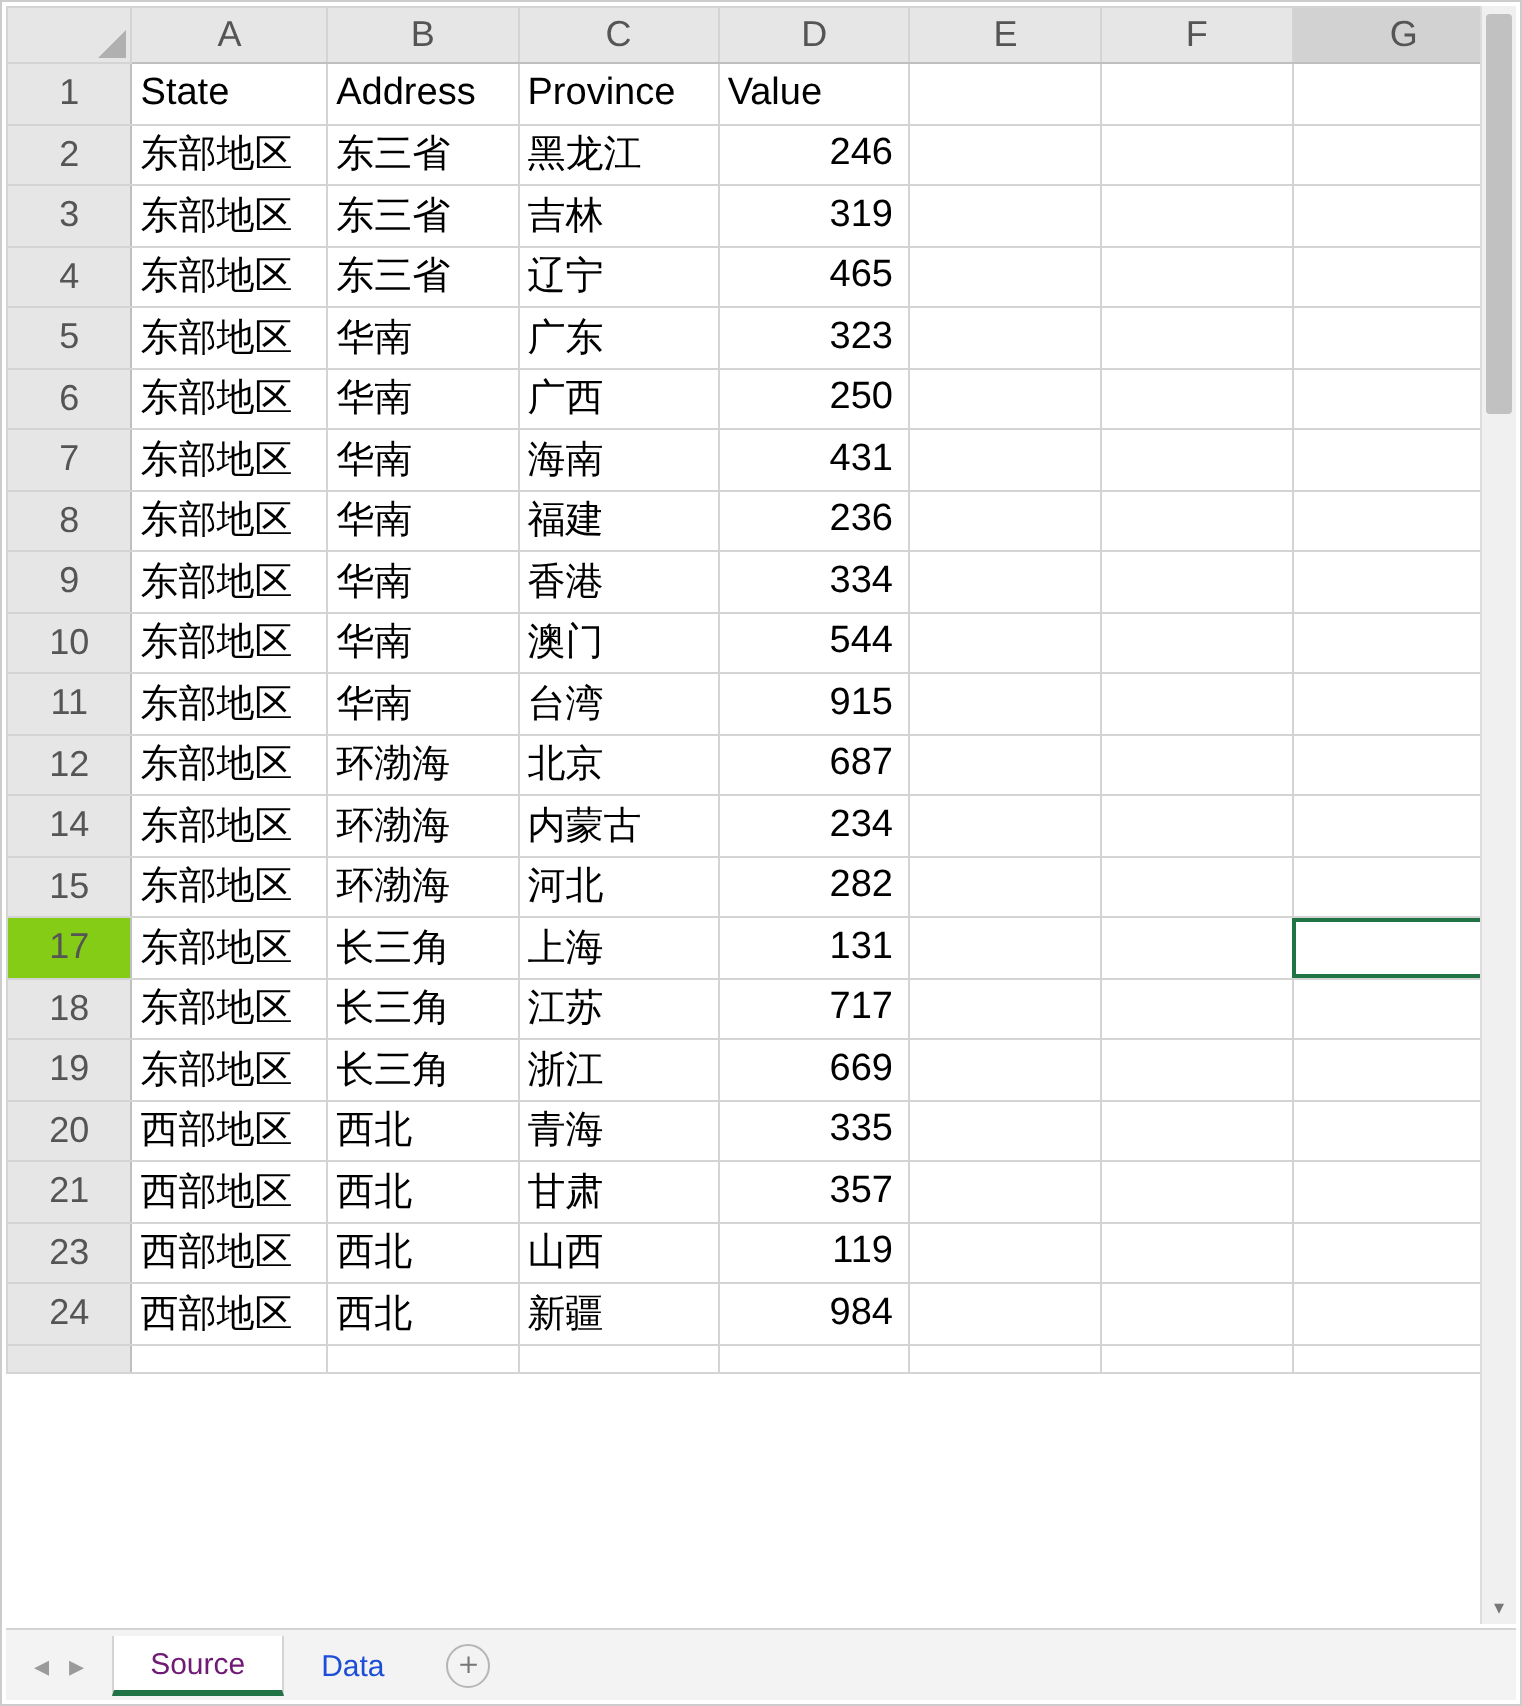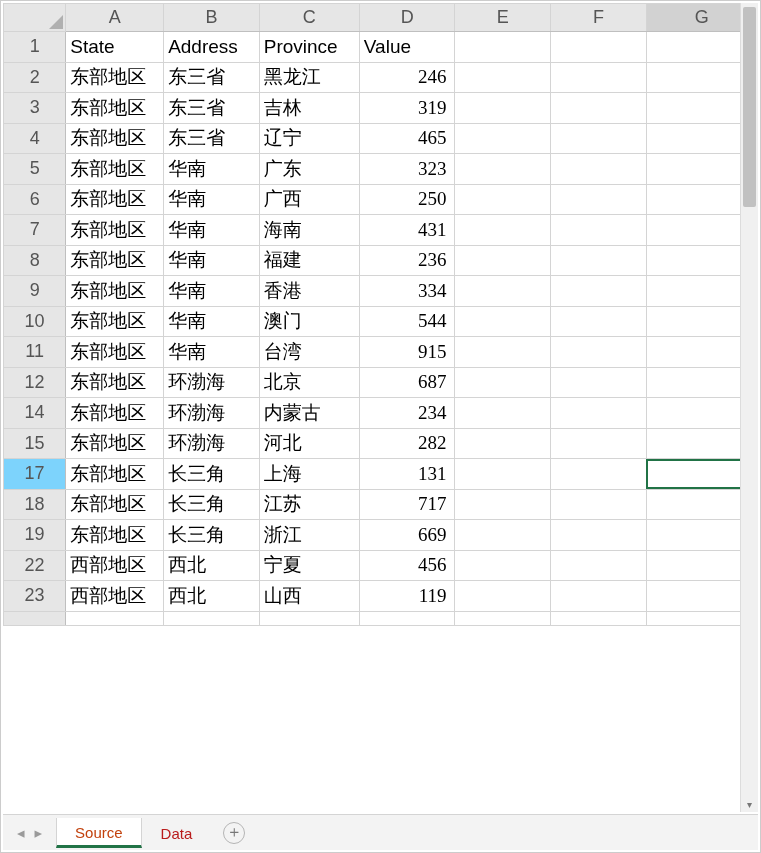--- a/index.html
+++ b/index.html
@@ -55,24 +55,24 @@
     border-right: 1px solid #bfbfbf;
   }
   th.corner {
     background: #e6e6e6;
     width: 56px;
     height: 28px;
     position: relative;
   }
   th.corner svg { position:absolute; right:2px; bottom:2px; }
   td.cell { background:#fff; text-align:left; font-size:19px; color:#000; }
-  td.num  { text-align:right; padding-right:8px;font-family:Liberation Serif, serif; }
+  td.num  { text-align:right; padding-right:8px; }
   td.empty { background:#fff; }
   .selected { outline: 2px solid #217346; outline-offset:-2px; }
-  th.rowhdr.sel-row { background:#7dd3fc; }
+  th.rowhdr.sel-row { background:#84cc16; }
   th.colhdr.sel-col { background:#d2d2d2; }
   
   .tabbar {
     position:absolute;
     left:2px; right:2px; bottom:2px;
     height:36px;
     background:#f3f3f3;
     border-top:1px solid #d4d4d4;
     display:flex;
     align-items:center;
@@ -81,25 +81,25 @@
   }
   .tabnav {
     display:flex; align-items:center; gap:10px;
     padding:0 14px;
     color:#9a9a9a;
   }
   .tab {
     padding: 6px 18px 4px 18px;
     border:1px solid transparent;
     cursor:pointer;
-    color:#b91c1c;
+    color:#1d4ed8;
   }
   .tab.active {
     background:#fff;
-    color:#c2410c;
+    color:#701a75;
     border:1px solid #d4d4d4;
     border-bottom:3px solid #217346;
     border-top:none;
   }
   .addtab {
     margin-left:12px;
     width:22px;height:22px;
     border:1px solid #b5b5b5;
     border-radius:50%;
     display:flex;align-items:center;justify-content:center;
@@ -317,35 +317,55 @@
           <th class="rowhdr">19</th>
           <td class="cell">东部地区</td>
           <td class="cell">长三角</td>
           <td class="cell">浙江</td>
           <td class="cell num">669</td>
           <td class="empty"></td>
           <td class="empty"></td>
           <td class="empty"></td>
         </tr>
         <tr>
-          <th class="rowhdr">22</th>
+          <th class="rowhdr">20</th>
           <td class="cell">西部地区</td>
           <td class="cell">西北</td>
-          <td class="cell">宁夏</td>
-          <td class="cell num">456</td>
+          <td class="cell">青海</td>
+          <td class="cell num">335</td>
+          <td class="empty"></td>
+          <td class="empty"></td>
+          <td class="empty"></td>
+        </tr>
+        <tr>
+          <th class="rowhdr">21</th>
+          <td class="cell">西部地区</td>
+          <td class="cell">西北</td>
+          <td class="cell">甘肃</td>
+          <td class="cell num">357</td>
           <td class="empty"></td>
           <td class="empty"></td>
           <td class="empty"></td>
         </tr>
         <tr>
           <th class="rowhdr">23</th>
           <td class="cell">西部地区</td>
           <td class="cell">西北</td>
           <td class="cell">山西</td>
           <td class="cell num">119</td>
+          <td class="empty"></td>
+          <td class="empty"></td>
+          <td class="empty"></td>
+        </tr>
+        <tr>
+          <th class="rowhdr">24</th>
+          <td class="cell">西部地区</td>
+          <td class="cell">西北</td>
+          <td class="cell">新疆</td>
+          <td class="cell num">984</td>
           <td class="empty"></td>
           <td class="empty"></td>
           <td class="empty"></td>
         </tr>
         <tr style="height: 14px;">
           <th class="rowhdr" style="height: 14px;"></th>
           <td class="empty" style="height: 14px;"></td>
           <td class="empty" style="height: 14px;"></td>
           <td class="empty" style="height: 14px;"></td>
           <td class="empty" style="height: 14px;"></td>

